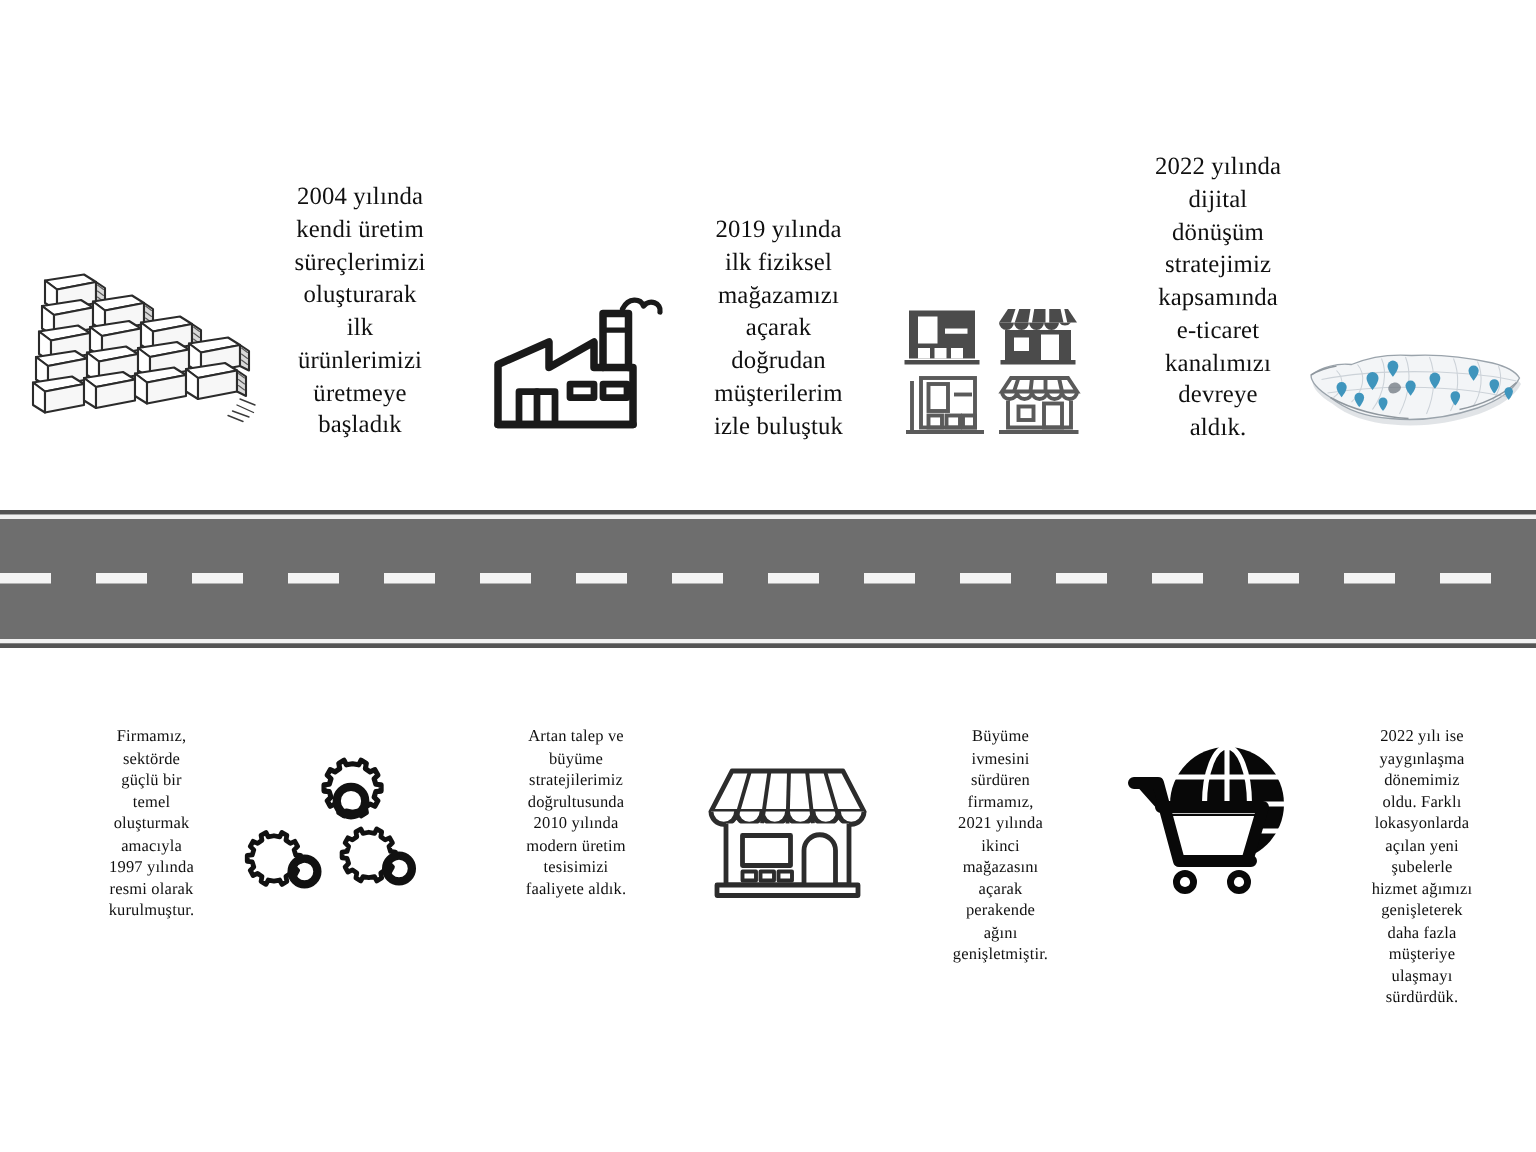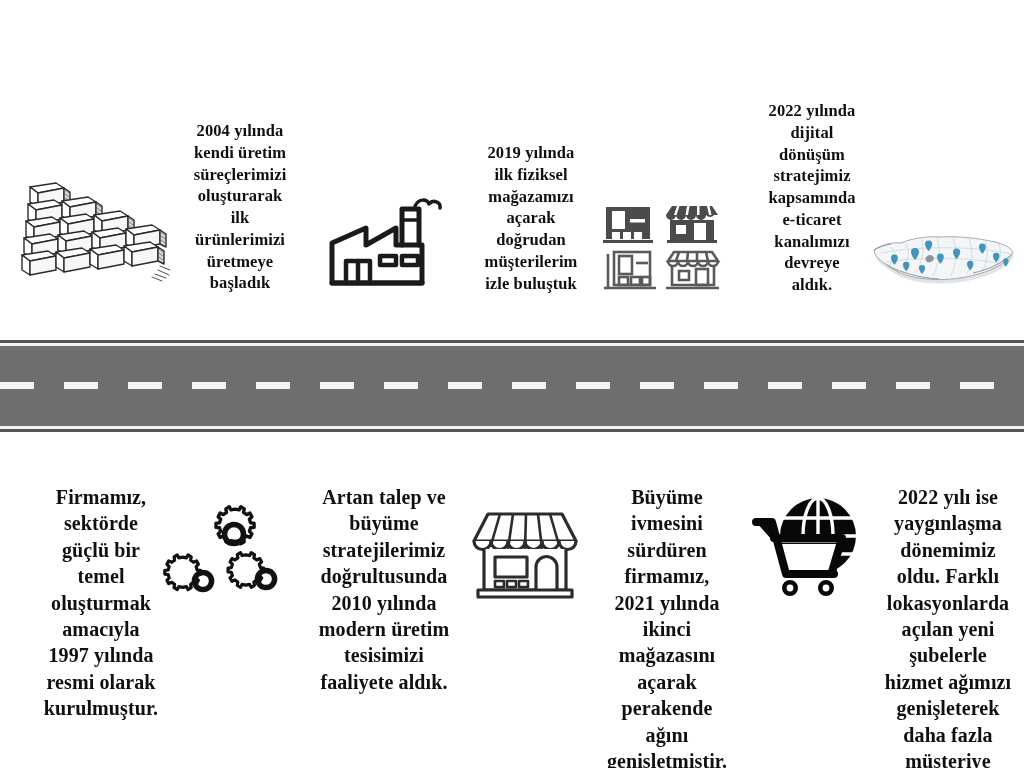--- a/index.html
+++ b/index.html
@@ -22,29 +22,29 @@
   
   .cell {
     position: absolute;
     display: flex;
     align-items: flex-start;
     justify-content: center;
   }
 
   .caption {
     text-align: center;
-    font-weight: bold;
+    font-weight: normal;
     color: #101010;
     line-height: 1.32;
     letter-spacing: 0.1px;
     white-space: pre-line;
   }
 
   .caption.sz-top    { font-size: 16.5px; }
-  .caption.sz-bottom { font-size: 20px; }
+  .caption.sz-bottom { font-size: 11px; }
 
   .icon-wrap {
     position: absolute;
     display: flex;
     align-items: center;
     justify-content: center;
   }
 
   
   #road {
@@ -201,21 +201,21 @@
       <path d="M18 90 L18 68 L42 68 L42 90" stroke-width="4.5"></path>
       <path d="M30 68 L30 90" stroke-width="4.5"></path>
 
       <rect x="52" y="63" width="16" height="9" stroke-width="4.5"></rect>
       <rect x="74" y="63" width="16" height="9" stroke-width="4.5"></rect>
 
       <path d="M4 90 L94 90"></path>
     </svg>
   </div>
 
-  <div class="cell" style="left:458px; top:142px; width:146px; height:170px;">
+  <div class="cell" style="left:446px; top:142px; width:146px; height:170px;">
     <div class="caption sz-top">2019 yılında
 ilk fiziksel
 mağazamızı
 açarak
 doğrudan
 müşterilerim
 izle buluştuk</div>
   </div>
 
   <div class="icon-wrap" style="left:600px; top:196px; width:120px; height:98px;">

